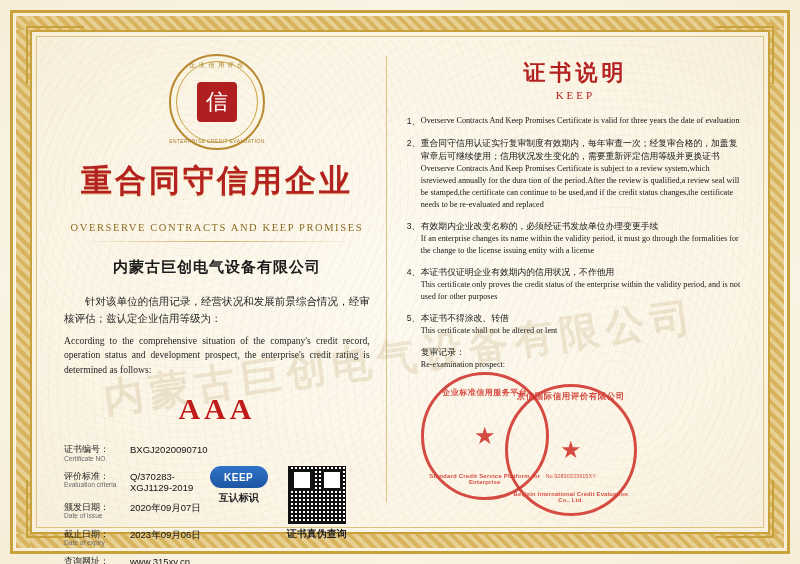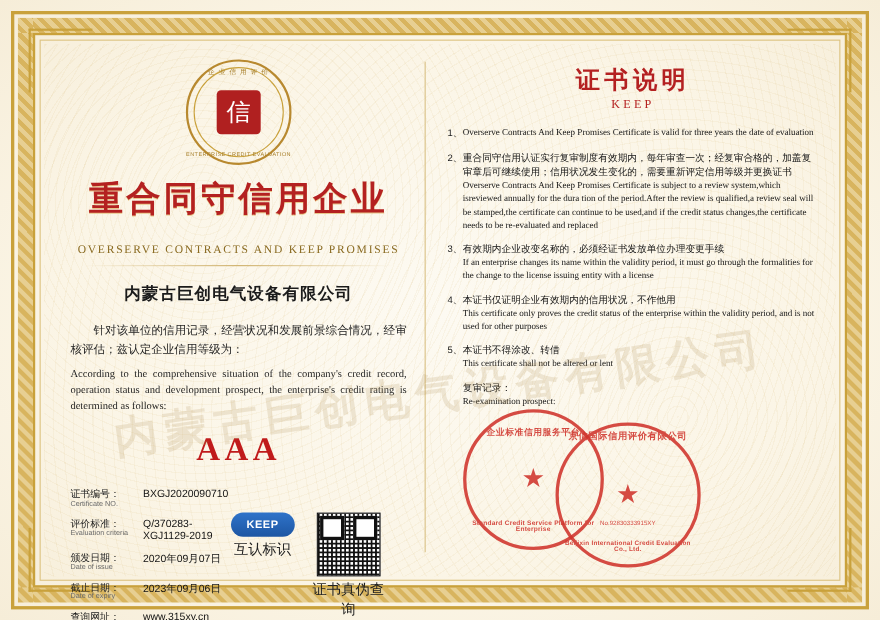--- a/index.html
+++ b/index.html
@@ -198,21 +198,21 @@
     background-size:4px 4px;
     border:1px solid #111;
     position:relative;
   }
   .qr:before,.qr:after{
     content:"";position:absolute;width:16px;height:16px;
     border:3px solid #111;background:#fff;
   }
   .qr:before{left:2px;top:2px;}
   .qr:after{right:2px;top:2px;}
-  .badge .cap{font-size:13px;margin-top:3px;color:#222;}
+  .badge .cap{font-size:10px;margin-top:3px;color:#222;font-weight:bold;}
   .badge.qrbadge{width:74px;}
 
   
   .notes-title{
     text-align:center;
     font-family:"Liberation Serif",serif;
     font-size:22px;font-weight:bold;color:#b42121;letter-spacing:4px;
     margin-top:8px;
   }
   .notes-sub{

